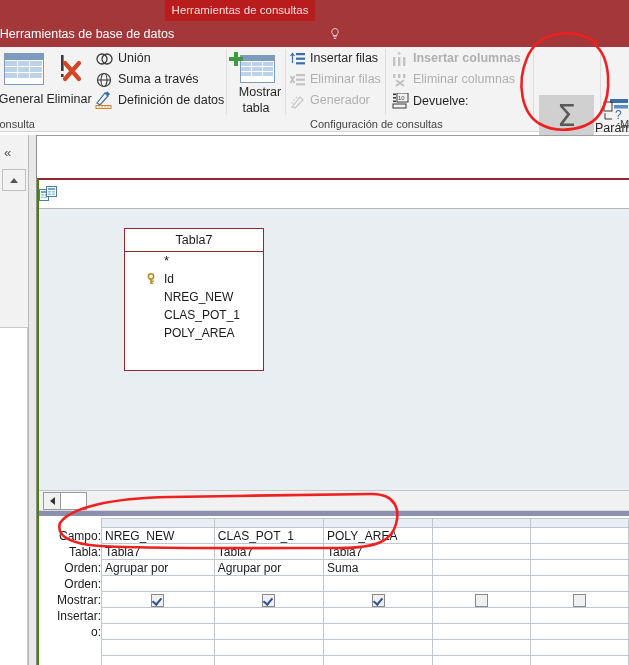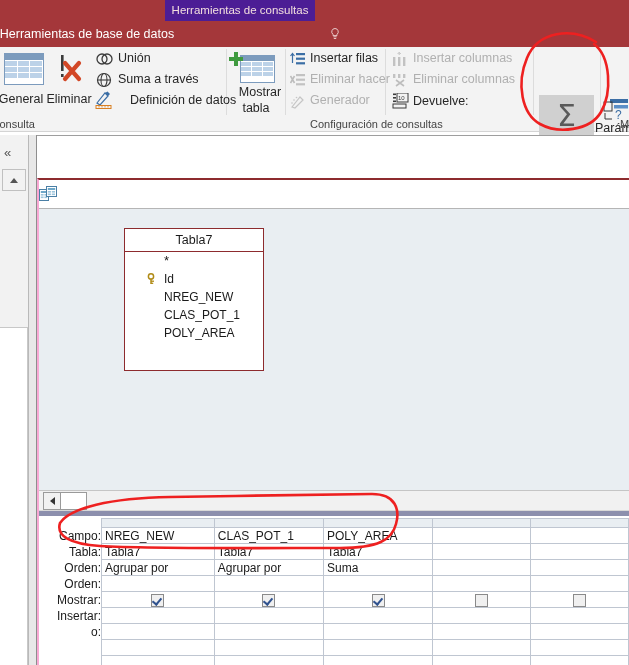--- a/index.html
+++ b/index.html
@@ -15,21 +15,21 @@
     overflow: hidden;
   }
 
   
   .ribbon-topstrip {
     position: absolute; left: 0; top: 0; width: 629px; height: 21px;
     background: #a4373a;
   }
   .contextual-title {
     position: absolute; left: 165px; top: 0; width: 150px; height: 21px;
-    background: #4c1d95;
+    background: #b91c1c;
     color: #f3dede;
     font-size: 11.5px;
     text-align: center;
     line-height: 21px;
     white-space: nowrap;
   }
   .tabs-row {
     position: absolute; left: 0; top: 21px; width: 629px; height: 26px;
     background: #a4373a;
   }
@@ -156,21 +156,21 @@
     background: #ffffff;
     border-top: 1px solid #9e9e9e;
   }
   .doc-tabstrip {
     position: absolute; left: 0; top: 1px; width: 592px; height: 41px;
     background: #ffffff;
   }
   .doc-body {
     position: absolute; left: 0; top: 42px; width: 592px; height: 488px;
     border-top: 2px solid #8d2b2e;
-    border-left: 2px solid #f9a8d4;
+    border-left: 2px solid #4d7c0f;
     box-sizing: border-box;
     background: #ffffff;
   }
   .doc-header {
     position: absolute; left: 0; top: 0; width: 590px; height: 28px;
     background: #ffffff; border-bottom: 1px solid #b5b5b5;
   }
   .qicon {
     position: absolute; left: 0px; top: 6px; width: 18px; height: 16px;
   }
@@ -348,21 +348,21 @@
 
     <svg style="position:absolute; left:95px; top:44px; width:18px; height:18px;" viewBox="0 0 18 18">
       <path d="M2 12 L10 2 L13 5 L5 14 Z" fill="none" stroke="#3b6ea5" stroke-width="1.2"></path>
       <path d="M10 2 L12.5 0.5 L15 3 L13 5 Z" fill="#3b6ea5"></path>
       <rect x="1" y="14.5" width="15" height="3" fill="none" stroke="#d98023" stroke-width="1"></rect>
       <line x1="4" y1="14.5" x2="4" y2="16.5" stroke="#d98023" stroke-width="0.8"></line>
       <line x1="7" y1="14.5" x2="7" y2="16.5" stroke="#d98023" stroke-width="0.8"></line>
       <line x1="10" y1="14.5" x2="10" y2="16.5" stroke="#d98023" stroke-width="0.8"></line>
       <line x1="13" y1="14.5" x2="13" y2="16.5" stroke="#d98023" stroke-width="0.8"></line>
     </svg>
-    <div class="rbtn" style="left:118px; top:46px;margin-left:12px;">Definición de datos</div>
+    <div class="rbtn" style="left:118px; top:46px;">Definición de datos</div>
 
     <div class="icon-tbl" style="left:240px; top:8px; width:33px; height:26px;">
       <i style="left:0; top:0; width:33px; height:5px; background:#7c9bbd;"></i>
       <i style="left:0; top:6px; width:10px; height:4px;"></i>
       <i style="left:11px; top:6px; width:10px; height:4px;"></i>
       <i style="left:22px; top:6px; width:10px; height:4px;"></i>
       <i style="left:0; top:11px; width:10px; height:4px;"></i>
       <i style="left:11px; top:11px; width:10px; height:4px;"></i>
       <i style="left:22px; top:11px; width:10px; height:4px;"></i>
       <i style="left:0; top:16px; width:10px; height:4px;"></i>
@@ -383,37 +383,37 @@
       <path d="M2.5 2 L2.5 11 M0.5 4 L2.5 1.5 L4.5 4" fill="none" stroke="#3b6ea5" stroke-width="1.2"></path>
     </svg>
     <div class="rbtn" style="left:310px; top:4px;">Insertar filas</div>
 
     <svg style="position:absolute; left:290px; top:26px; width:16px; height:14px;" viewBox="0 0 16 14">
       <rect x="6" y="1" width="9" height="2.2" fill="#c2c2c2"></rect>
       <rect x="6" y="5.6" width="9" height="2.2" fill="#c2c2c2"></rect>
       <rect x="6" y="10.2" width="9" height="2.2" fill="#c2c2c2"></rect>
       <path d="M0.5 3 L4.5 10 M4.5 3 L0.5 10" stroke="#bdbdbd" stroke-width="1.6"></path>
     </svg>
-    <div class="rbtn dim" style="left:310px; top:25px;">Eliminar hacer</div>
+    <div class="rbtn dim" style="left:310px; top:25px;">Eliminar filas</div>
 
     <svg style="position:absolute; left:290px; top:47px; width:16px; height:15px;" viewBox="0 0 16 15">
       <path d="M2 13 L10 3 L13 6 L5 14 Z" fill="none" stroke="#c5c5c5" stroke-width="1.2"></path>
       <circle cx="4" cy="6" r="0.8" fill="#c5c5c5"></circle>
       <circle cx="6.5" cy="3.5" r="0.8" fill="#c5c5c5"></circle>
       <circle cx="2" cy="9" r="0.8" fill="#c5c5c5"></circle>
     </svg>
     <div class="rbtn dim" style="left:310px; top:46px;">Generador</div>
 
     <svg style="position:absolute; left:392px; top:5px; width:17px; height:14px;" viewBox="0 0 17 14">
       <rect x="1" y="5" width="2.4" height="9" fill="#c2c2c2"></rect>
       <rect x="6" y="5" width="2.4" height="9" fill="#c2c2c2"></rect>
       <rect x="11" y="5" width="2.4" height="9" fill="#c2c2c2"></rect>
       <path d="M7.2 3 L7.2 0.5 M5.6 2 L7.2 0.3 L8.8 2" fill="none" stroke="#c2c2c2" stroke-width="1"></path>
     </svg>
-    <div class="rbtn dim" style="left:413px; top:4px;">Insertar columnas</div>
+    <div class="rbtn dim" style="left:413px; top:4px;font-weight:bold;">Insertar columnas</div>
 
     <svg style="position:absolute; left:392px; top:26px; width:17px; height:14px;" viewBox="0 0 17 14">
       <rect x="1" y="1" width="2.4" height="4" fill="#c2c2c2"></rect>
       <rect x="6" y="1" width="2.4" height="4" fill="#c2c2c2"></rect>
       <rect x="11" y="1" width="2.4" height="4" fill="#c2c2c2"></rect>
       <path d="M4 7 L12 13 M12 7 L4 13" stroke="#bdbdbd" stroke-width="1.6"></path>
     </svg>
     <div class="rbtn dim" style="left:413px; top:25px;">Eliminar columnas</div>
 
     <svg style="position:absolute; left:392px; top:46px; width:17px; height:16px;" viewBox="0 0 17 16">

